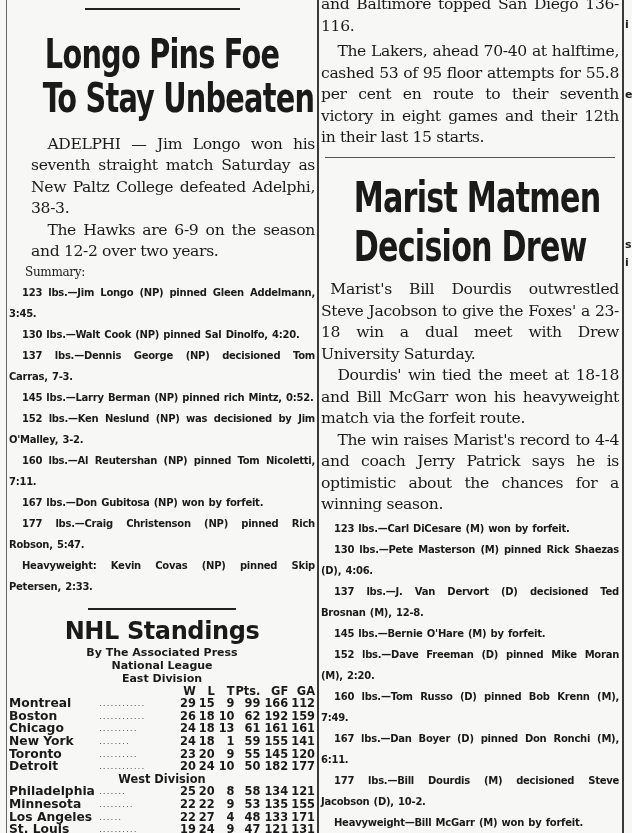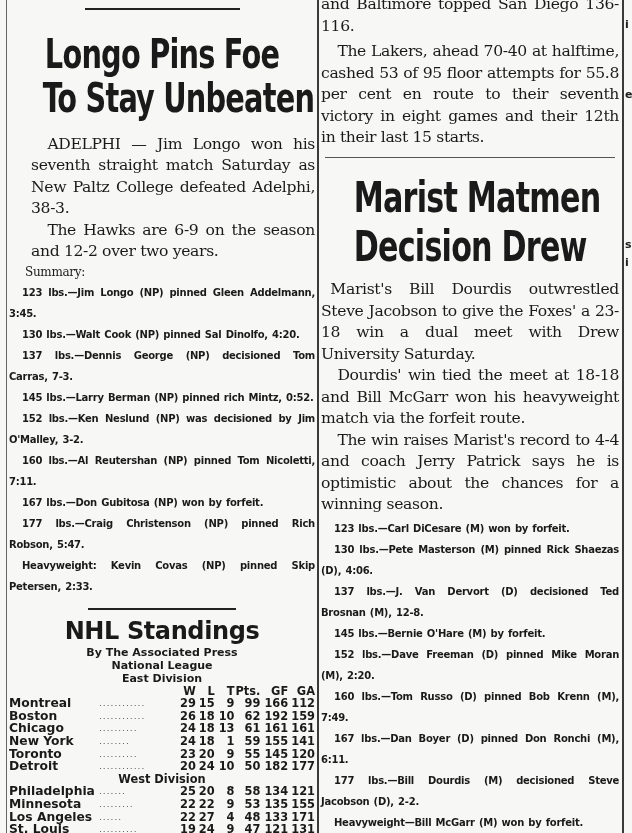--- a/index.html
+++ b/index.html
@@ -297,18 +297,18 @@
       <p class="body-p">The win raises Marist's record to 4-4 and coach Jerry Patrick says he is optimistic about the chances for a winning season.</p>
     </div>
     <div style="margin-top:2px;">
       <p class="agate">123 lbs.—Carl DiCesare (M) won by forfeit.</p>
       <p class="agate">130 lbs.—Pete Masterson (M) pinned Rick Shaezas (D), 4:06.</p>
       <p class="agate">137 lbs.—J. Van Dervort (D) decisioned Ted Brosnan (M), 12-8.</p>
       <p class="agate">145 lbs.—Bernie O'Hare (M) by forfeit.</p>
       <p class="agate">152 lbs.—Dave Freeman (D) pinned Mike Moran (M), 2:20.</p>
       <p class="agate">160 lbs.—Tom Russo (D) pinned Bob Krenn (M), 7:49.</p>
       <p class="agate">167 lbs.—Dan Boyer (D) pinned Don Ronchi (M), 6:11.</p>
-      <p class="agate">177 lbs.—Bill Dourdis (M) decisioned Steve Jacobson (D), 2-2.</p>
+      <p class="agate">177 lbs.—Bill Dourdis (M) decisioned Steve Jacobson (D), 10-2.</p>
       <p class="agate">Heavyweight—Bill McGarr (M) won by forfeit.</p>
     </div>
     <div class="hrule thin" style="width:294px;margin-top:6px;"></div>
   </div>
 </div>
 
 </body></html>

